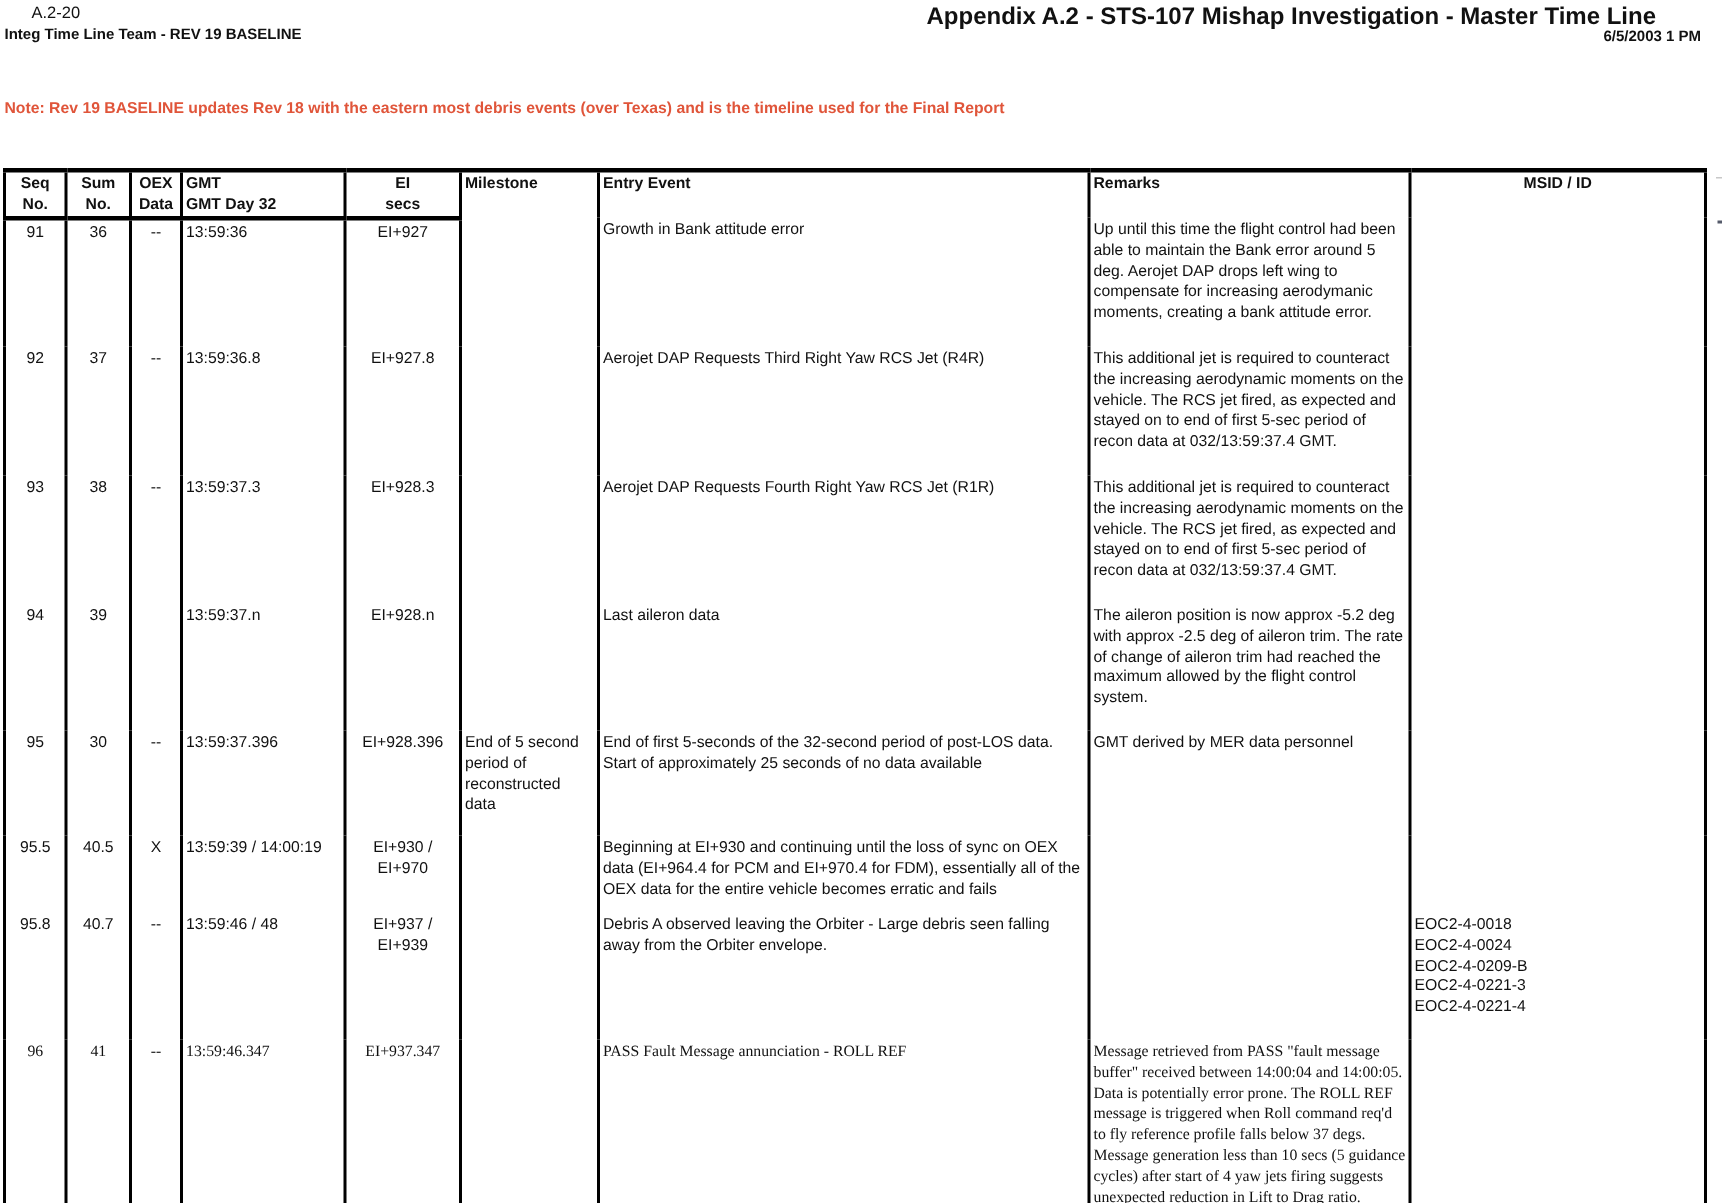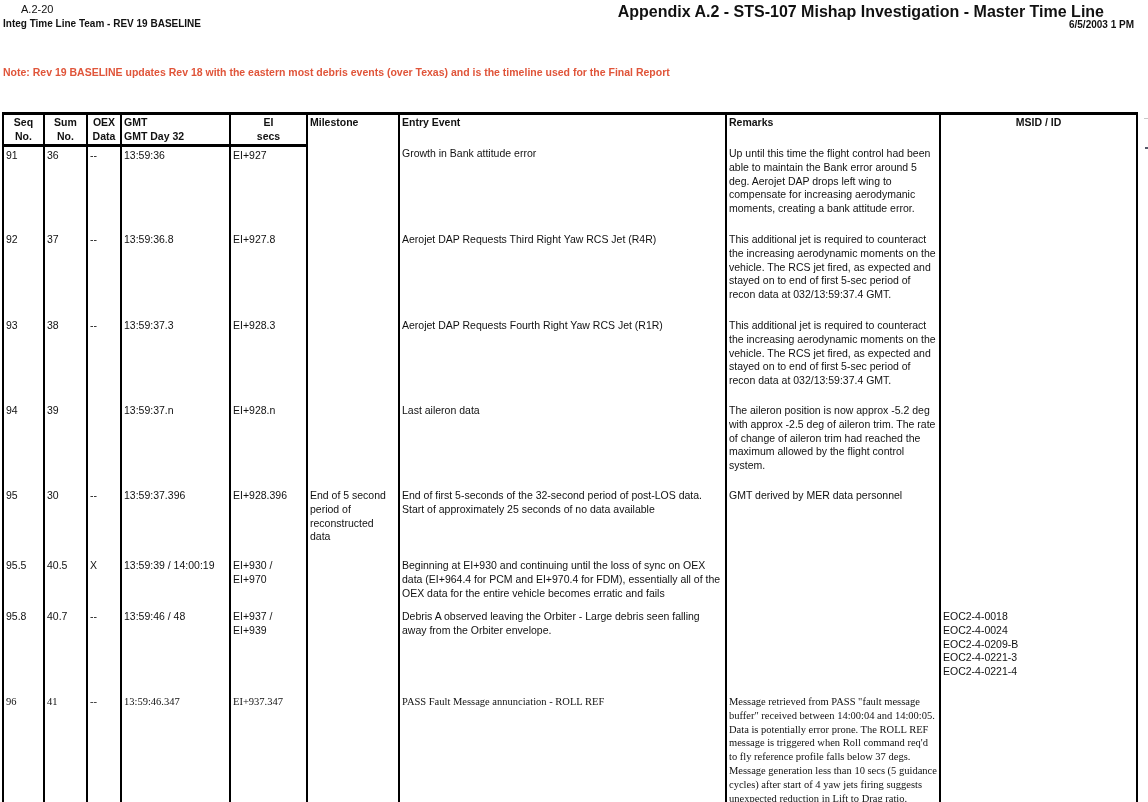--- a/index.html
+++ b/index.html
@@ -25,21 +25,21 @@
   }
   table.tl thead th { font-weight: bold; border-top: 3px solid #000; border-bottom: 3px solid #000; }
   table.tl thead tr.h1 th { border-bottom: none; padding-top: 1px; }
   table.tl thead tr.h2 th { border-top: none; }
   table.tl thead th.gmt-top { border-bottom: 2px solid #000; text-align: left; }
   table.tl thead th.gmt-bot { border-top: 2px solid #000; text-align: left; }
   table.tl thead th.left { text-align: left; }
   table.tl thead th.center { text-align: center; }
   table.tl tbody td { padding-top: 2px; }
   table.tl tbody tr:last-child td { border-bottom: 3px solid #7f1d1d; font-family: Liberation Serif, serif; }
-  td.c { text-align: left; }
+  td.c { text-align: center; }
   td.l { text-align: left; }
   .msid-line { display: block; }
 </style>
 </head>
 <body>
 
 <div class="page-num">A.2-20</div>
 <div class="team">Integ Time Line Team - REV 19 BASELINE</div>
 <div class="title">Appendix A.2 - STS-107 Mishap Investigation - Master Time Line</div>
 <div class="date">6/5/2003  1 PM</div>

